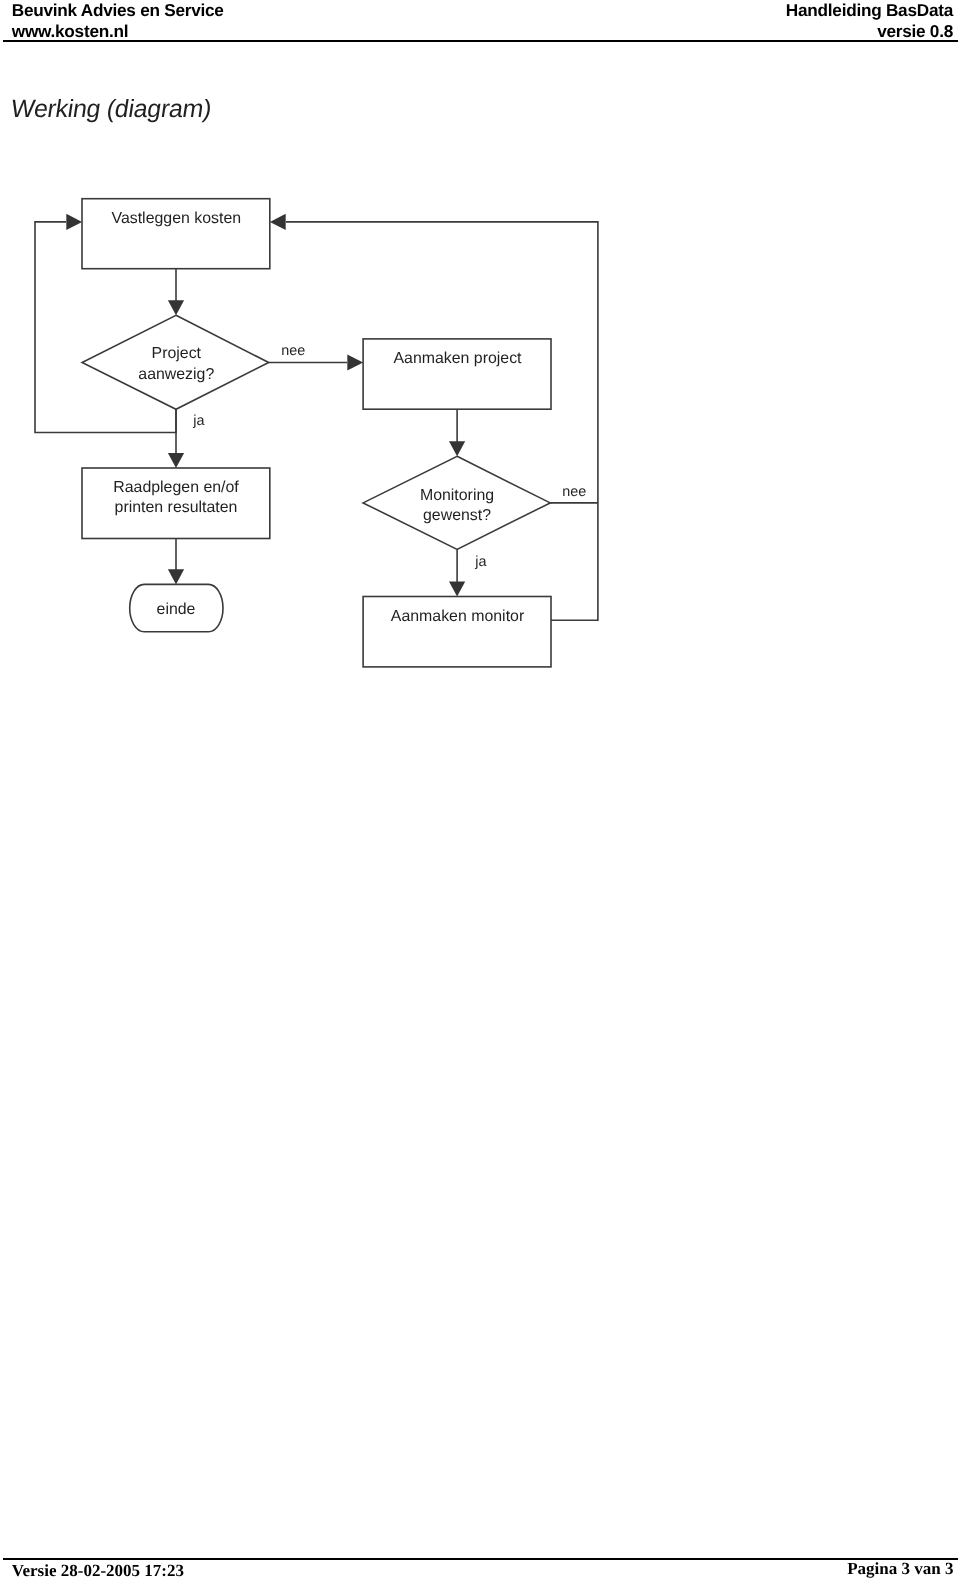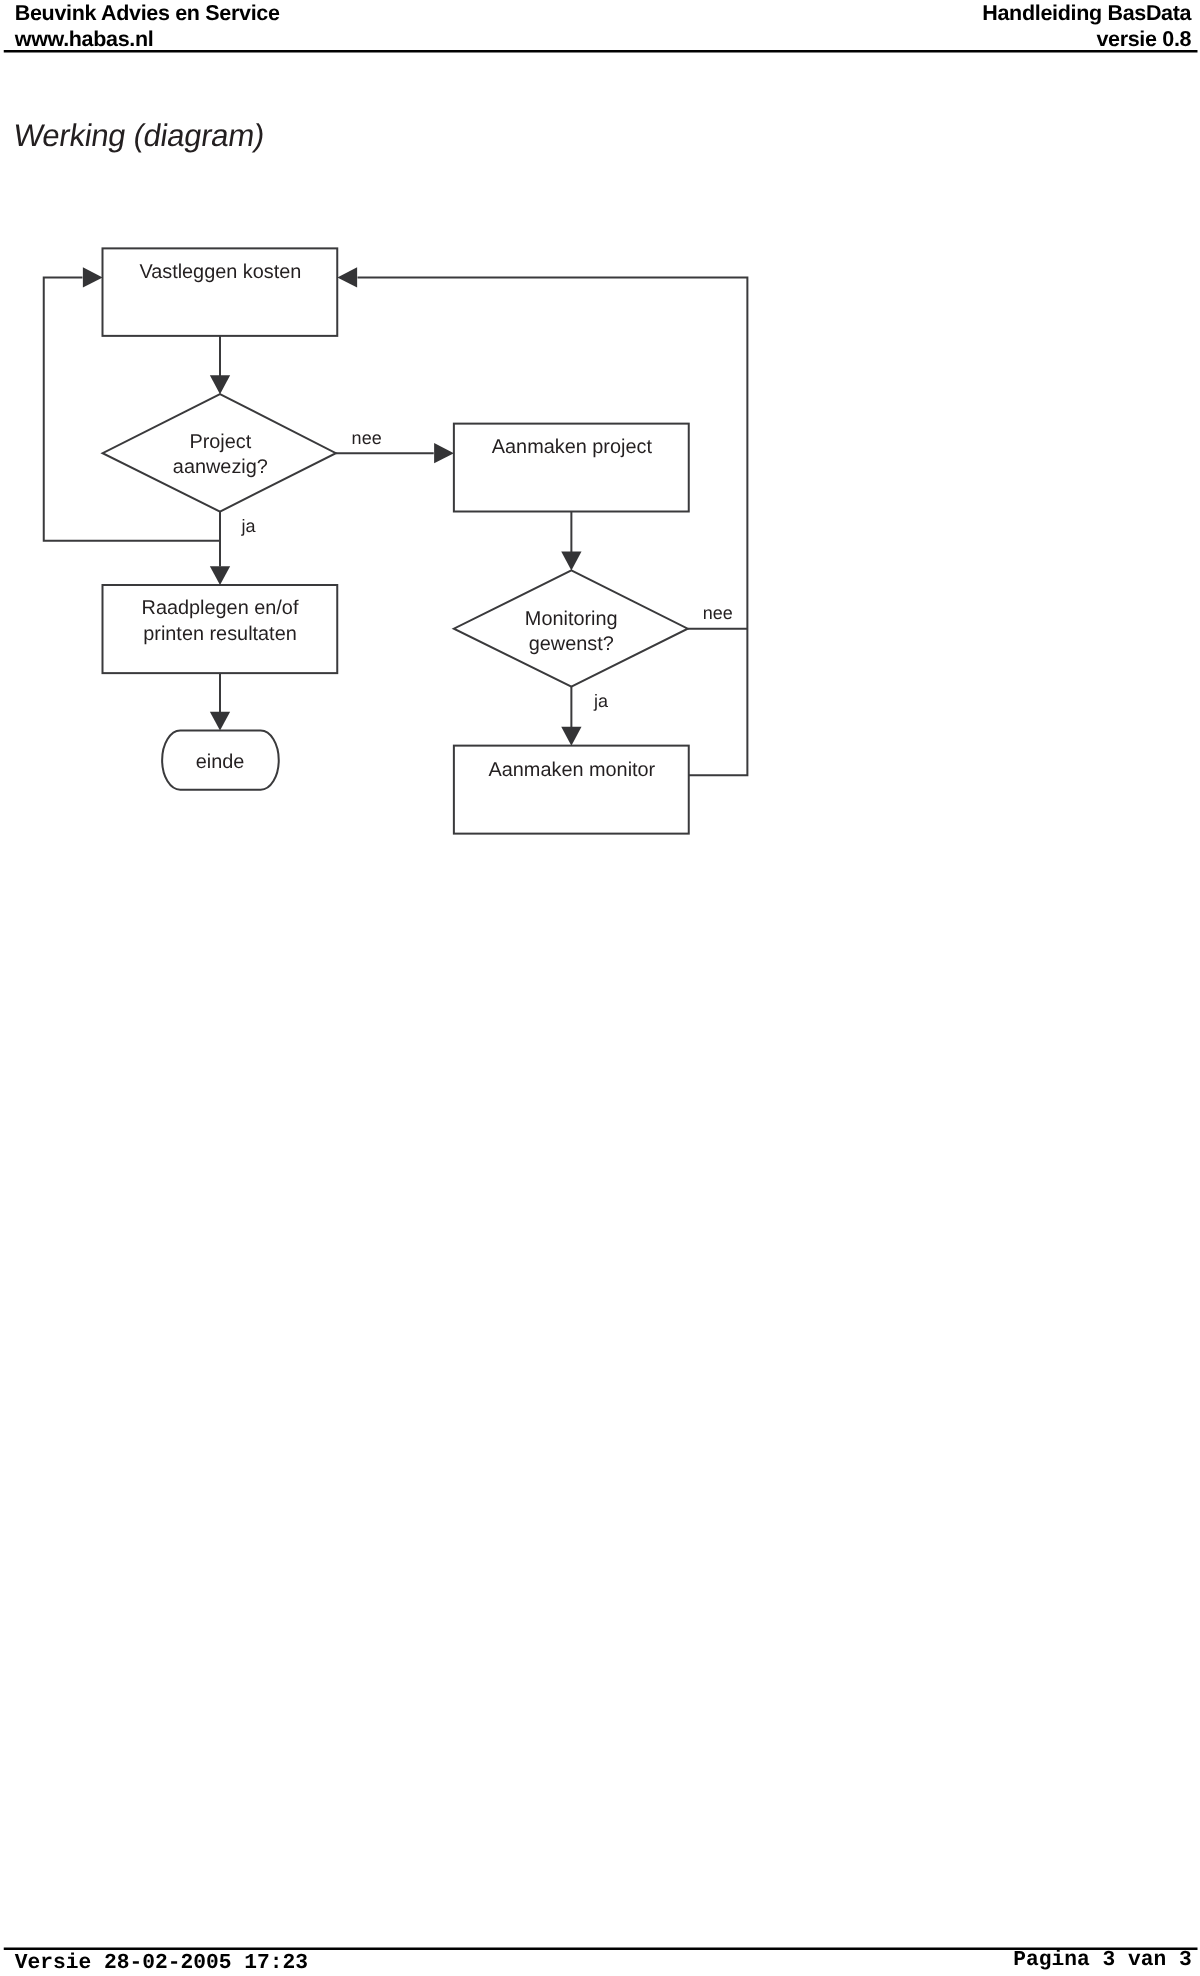--- a/index.html
+++ b/index.html
@@ -29,32 +29,32 @@
 
   
   .diagram { position:absolute; left:0px; top:12px; width:956px; height:1581px; }
   .diagram svg { position:absolute; left:0; top:0; }
 
   
   .footer { position:absolute; left:0; top:1556px; width:960px; height:25px; }
   .ftr-rule  { position:absolute; left:3.2px; top:1.7px; width:954.6px; height:2.3px; background:#000; }
   .ftr-left  { position:absolute; left:11.8px; top:5px; }
   .ftr-right { position:absolute; right:6.5px; top:3px; }
-  .ftr-text  { font-family:Liberation Mono, monospace; font-weight:bold; font-size:17px;
+  .ftr-text  { font-family:Liberation Serif, serif; font-weight:bold; font-size:17px;
                line-height:19.6px; color:#000; white-space:nowrap; }
 </style>
 </head>
 <body>
 
 <div class="page">
 
   <div class="header">
     <div class="hdr-left">
       <div class="hdr-line">Beuvink Advies en Service</div>
-      <div class="hdr-line">www.habas.nl</div>
+      <div class="hdr-line">www.kosten.nl</div>
     </div>
     <div class="hdr-right">
       <div class="hdr-line">Handleiding BasData</div>
       <div class="hdr-line">versie 0.8</div>
     </div>
     <div class="hdr-rule"></div>
   </div>
 
   <div class="title">Werking (diagram)</div>
 

